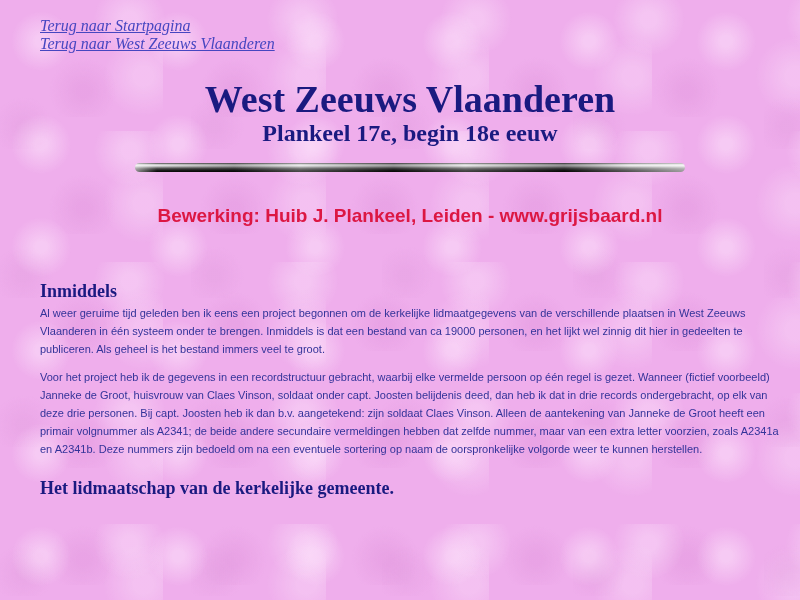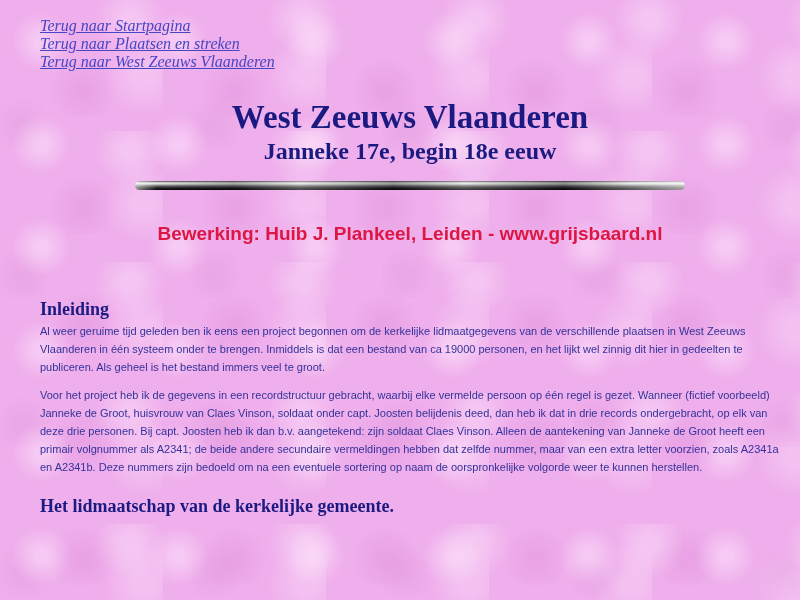--- a/index.html
+++ b/index.html
@@ -27,21 +27,21 @@
     line-height: 18px;
     color: #4646c0;
     text-decoration: underline;
   }
 
   h1.title {
     margin: 28px 0 0 0;
     text-align: center;
     font-family: "Liberation Serif", serif;
     font-weight: bold;
-    font-size: 33px;
+    font-size: 38px;
     line-height: 36px;
     color: #1a1a80;
   }
   h2.subtitle {
     margin: 2px 0 0 0;
     text-align: center;
     font-family: "Liberation Serif", serif;
     font-weight: bold;
     font-size: 24px;
     line-height: 28px;
@@ -91,33 +91,32 @@
     color: #333399;
   }
 </style>
 </head>
 <body>
 
 <div class="page">
 
   <nav class="backlinks">
     <a href="#">Terug naar Startpagina</a>
-    <a href="#">Terug naar Plaatsen en streken</a>
     <a href="#">Terug naar West Zeeuws Vlaanderen</a>
   </nav>
 
   <h1 class="title">West Zeeuws Vlaanderen</h1>
-  <h2 class="subtitle">Janneke 17e, begin 18e eeuw</h2>
+  <h2 class="subtitle">Plankeel 17e, begin 18e eeuw</h2>
 
   <div class="metal-rule"></div>
 
   <div class="credit">Bewerking: Huib J. Plankeel, Leiden - www.grijsbaard.nl</div>
 
   <section>
-    <h3 class="section-heading first-heading">Inleiding</h3>
+    <h3 class="section-heading first-heading">Inmiddels</h3>
     <p class="bodytext">Al weer geruime tijd geleden ben ik eens een project begonnen om de kerkelijke lidmaatgegevens van de verschillende plaatsen in West Zeeuws Vlaanderen in één systeem onder te brengen. Inmiddels is dat een bestand van ca 19000 personen, en het lijkt wel zinnig dit hier in gedeelten te publiceren. Als geheel is het bestand immers veel te groot.</p>
     <p class="bodytext">Voor het project heb ik de gegevens in een recordstructuur gebracht, waarbij elke vermelde persoon op één regel is gezet. Wanneer (fictief voorbeeld) Janneke de Groot, huisvrouw van Claes Vinson, soldaat onder capt. Joosten belijdenis deed, dan heb ik dat in drie records ondergebracht, op elk van deze drie personen. Bij capt. Joosten heb ik dan b.v. aangetekend: zijn soldaat Claes Vinson. Alleen de aantekening van Janneke de Groot heeft een primair volgnummer als A2341; de beide andere secundaire vermeldingen hebben dat zelfde nummer, maar van een extra letter voorzien, zoals A2341a en A2341b. Deze nummers zijn bedoeld om na een eventuele sortering op naam de oorspronkelijke volgorde weer te kunnen herstellen.</p>
   </section>
 
   <section>
     <h3 class="section-heading second-heading">Het lidmaatschap van de kerkelijke gemeente.</h3>
   </section>
 
 </div>
 

